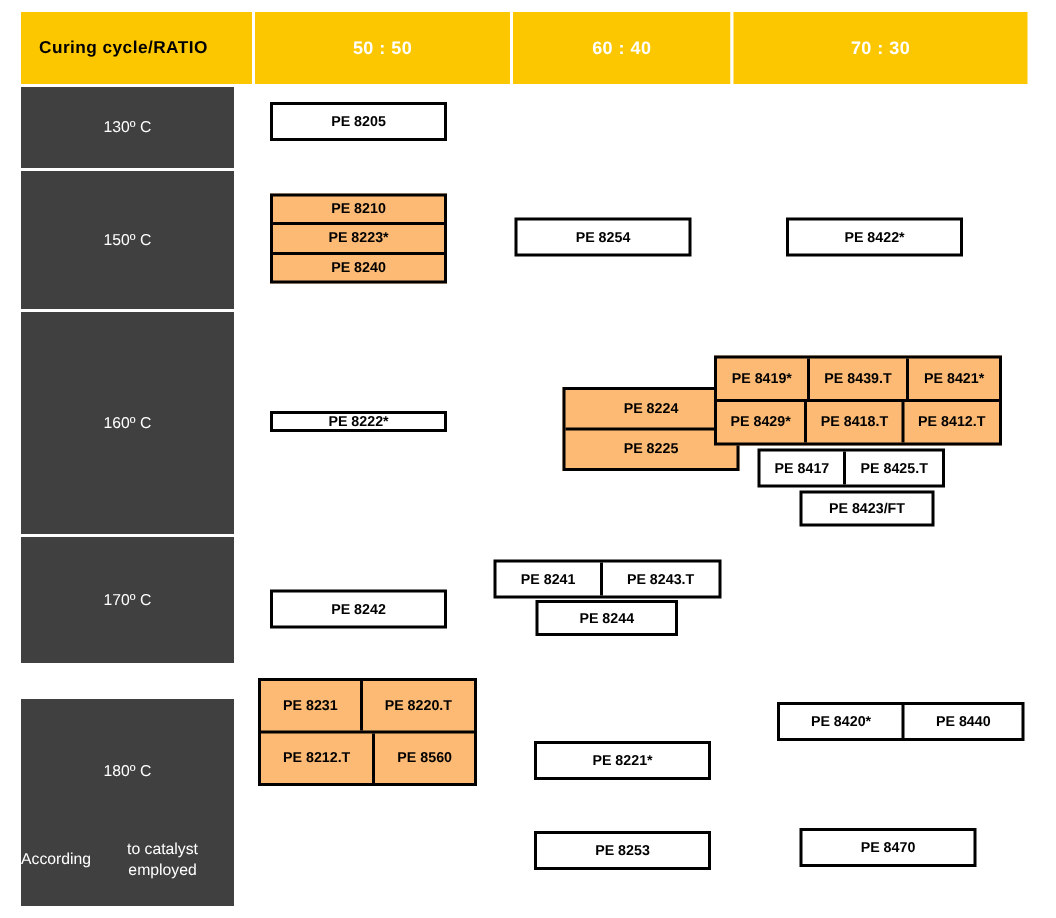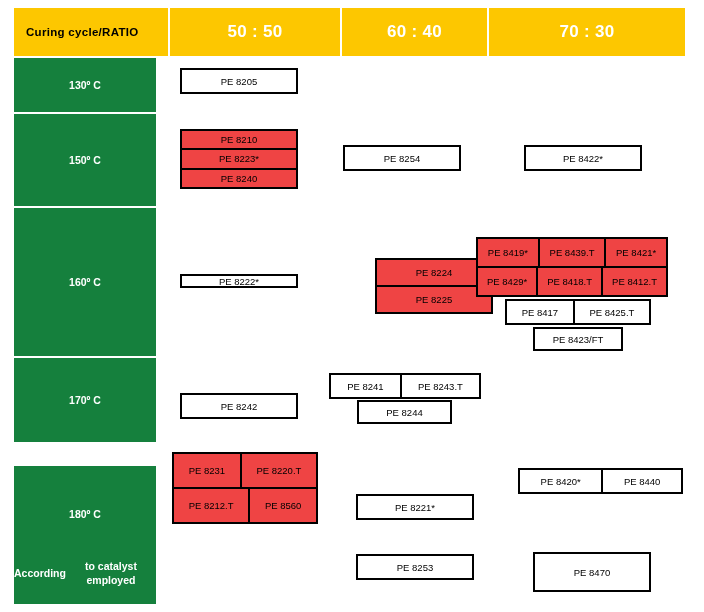--- a/index.html
+++ b/index.html
@@ -27,21 +27,21 @@
     position: absolute;
     left: 14px;
     top: 8px;
     height: 48px;
     display: flex;
   }
   .hdr {
     background: #fdc700;
     color: #ffffff;
     font-weight: bold;
-    font-size: 17px;
+    font-size: 12px;
     display: flex;
     align-items: center;
     justify-content: center;
     letter-spacing: 0.3px;
   }
   .hdr.first {
     color: #000000;
     justify-content: flex-start;
     padding-left: 12px;
     font-size: 11.5px;
@@ -49,23 +49,23 @@
   .hdr-sep {
     width: 2px;
     background: #ffffff;
   }
 
   
   .rowlabel {
     position: absolute;
     left: 14px;
     width: 142px;
-    background: #15803d;
+    background: #404040;
     color: #ffffff;
-    font-weight: bold;
+    font-weight: normal;
     font-size: 10.5px;
     display: flex;
     align-items: center;
     justify-content: center;
     text-align: center;
     line-height: 1.35;
     box-sizing: border-box;
   }
 
   
@@ -75,32 +75,32 @@
     background: #ffffff;
     box-sizing: border-box;
     display: flex;
   }
   .cell {
     flex: 1 1 auto;
     display: flex;
     align-items: center;
     justify-content: center;
     font-size: 9.5px;
-    font-weight: normal;
+    font-weight: bold;
     color: #000000;
     box-sizing: border-box;
     white-space: nowrap;
   }
   .cell + .cell {
     border-left: 2px solid #000000;
   }
   .stack {
     position: absolute;
     border: 2px solid #000000;
-    background: #ef4444;
+    background: #fdba74;
     box-sizing: border-box;
     display: flex;
     flex-direction: column;
   }
   .srow {
     flex: 1 1 auto;
     display: flex;
   }
   .srow + .srow {
     border-top: 2px solid #000000;
@@ -179,21 +179,21 @@
       <div class="cell">PE 8439.T</div>
       <div class="cell">PE 8421*</div>
     </div>
     <div class="srow">
       <div class="cell">PE 8429*</div>
       <div class="cell">PE 8418.T</div>
       <div class="cell">PE 8412.T</div>
     </div>
   </div>
 
-  <div class="box" style="left:505px;top:299px;width:146px;height:26px;">
+  <div class="box" style="left:505px;top:299px;width:125px;height:26px;">
     <div class="cell">PE 8417</div>
     <div class="cell">PE 8425.T</div>
   </div>
 
   <div class="box" style="left:533px;top:327px;width:90px;height:24px;">
     <div class="cell">PE 8423/FT</div>
   </div>
 
   <div class="box" style="left:180px;top:393px;width:118px;height:26px;">
     <div class="cell">PE 8242</div>
@@ -225,17 +225,17 @@
 
   <div class="box" style="left:518px;top:468px;width:165px;height:26px;">
     <div class="cell">PE 8420*</div>
     <div class="cell">PE 8440</div>
   </div>
 
   <div class="box" style="left:356px;top:554px;width:118px;height:26px;">
     <div class="cell">PE 8253</div>
   </div>
 
-  <div class="box" style="left:533px;top:552px;width:118px;height:40px;">
+  <div class="box" style="left:533px;top:552px;width:118px;height:26px;">
     <div class="cell">PE 8470</div>
   </div>
 
 </div>
 
 </body></html>

